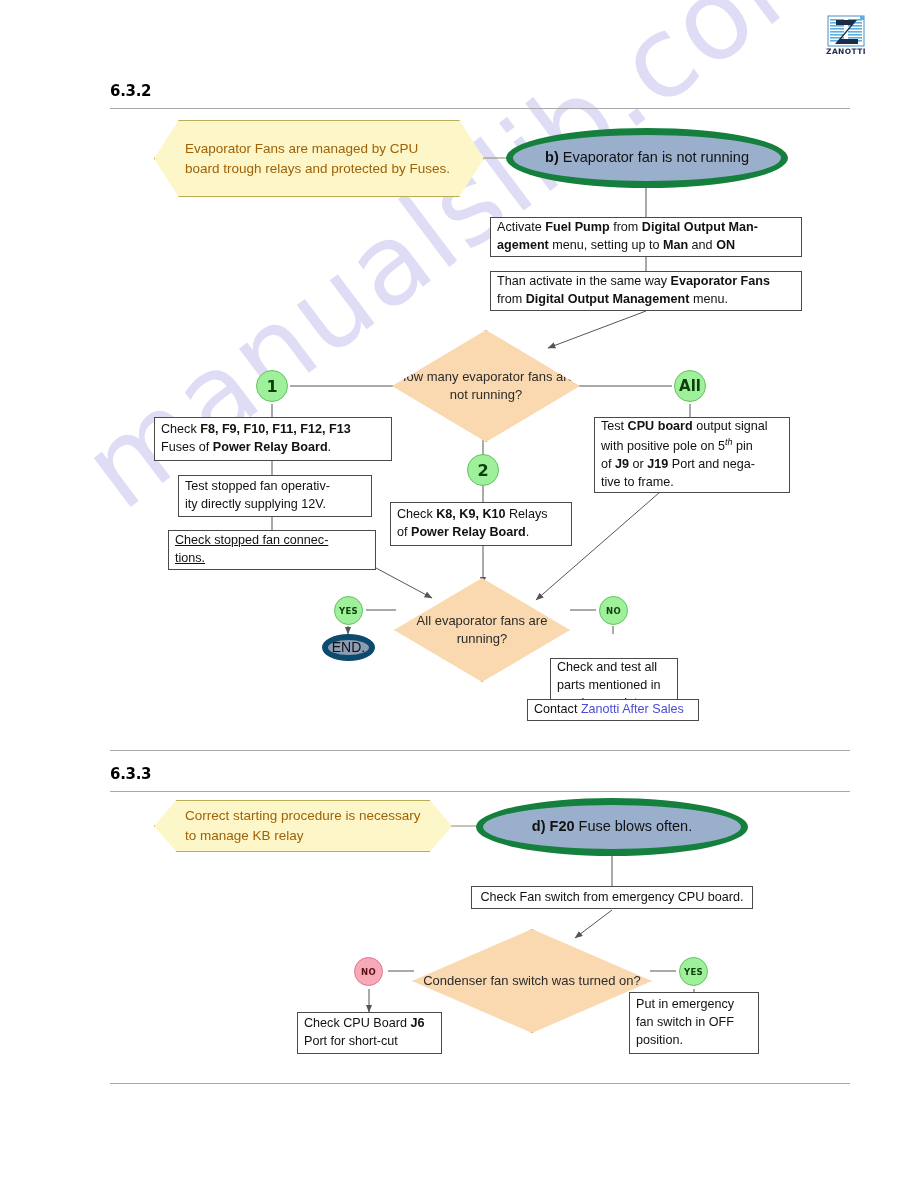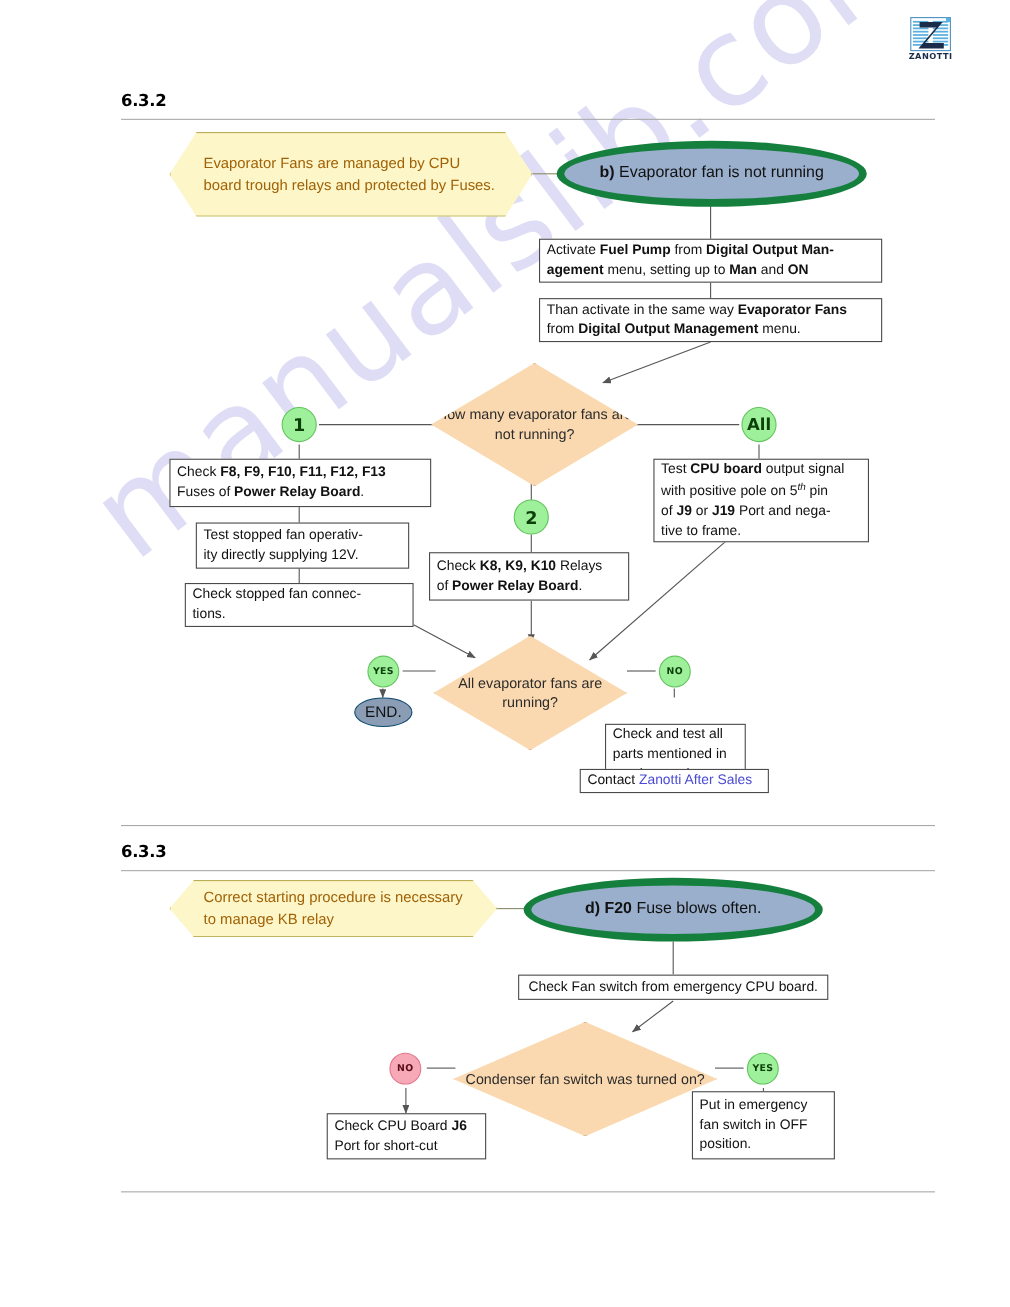--- a/index.html
+++ b/index.html
@@ -73,21 +73,21 @@
     border:7px solid #15803d;
     border-radius:50%;
     display:flex;align-items:center;justify-content:center;
     text-align:center;
     font-size:14.5px;
     line-height:1.35;
     color:#111;
   }
   .ellipse.small{
     background:#8b9cb5;
-    border:1px solid #0c4a6e;
+    border:6px solid #0c4a6e;
     font-size:14px;
   }
 
   .box{
     background:#ffffff;
     border:1px solid #4a4a4a;
     display:flex;align-items:center;
     padding:3px 6px;
     font-size:12.6px;
     line-height:1.42;
@@ -232,21 +232,21 @@
   <div class="shape circ green all" style="left:674px;top:370px;width:32px;height:32px;">All</div>
 
   <div class="shape box" style="left:154px;top:417px;width:238px;height:44px;">
     <span>Check <b>F8, F9, F10, F11, F12, F13</b><br>Fuses of <b>Power Relay Board</b>.</span>
   </div>
 
   <div class="shape box" style="left:178px;top:475px;width:194px;height:42px;">
     <span>Test stopped fan operativ-<br>ity directly supplying 12V.</span>
   </div>
 
-  <div class="shape box" style="left:168px;top:530px;width:208px;height:40px;">
+  <div class="shape box" style="left:168px;top:530px;width:208px;height:40px;text-decoration:underline;">
     <span>Check stopped fan connec-<br>tions.</span>
   </div>
 
   <div class="shape box" style="left:390px;top:502px;width:182px;height:44px;">
     <span>Check <b>K8, K9, K10</b> Relays<br>of <b>Power Relay Board</b>.</span>
   </div>
 
   <div class="shape box" style="left:594px;top:417px;width:196px;height:76px;">
     <span>Test <b>CPU board</b> output signal<br>with positive pole on 5<sup style="font-style:italic;font-size:9px;">th</sup> pin<br>of <b>J9</b> or <b>J19</b> Port and nega-<br>tive to frame.</span>
   </div>

